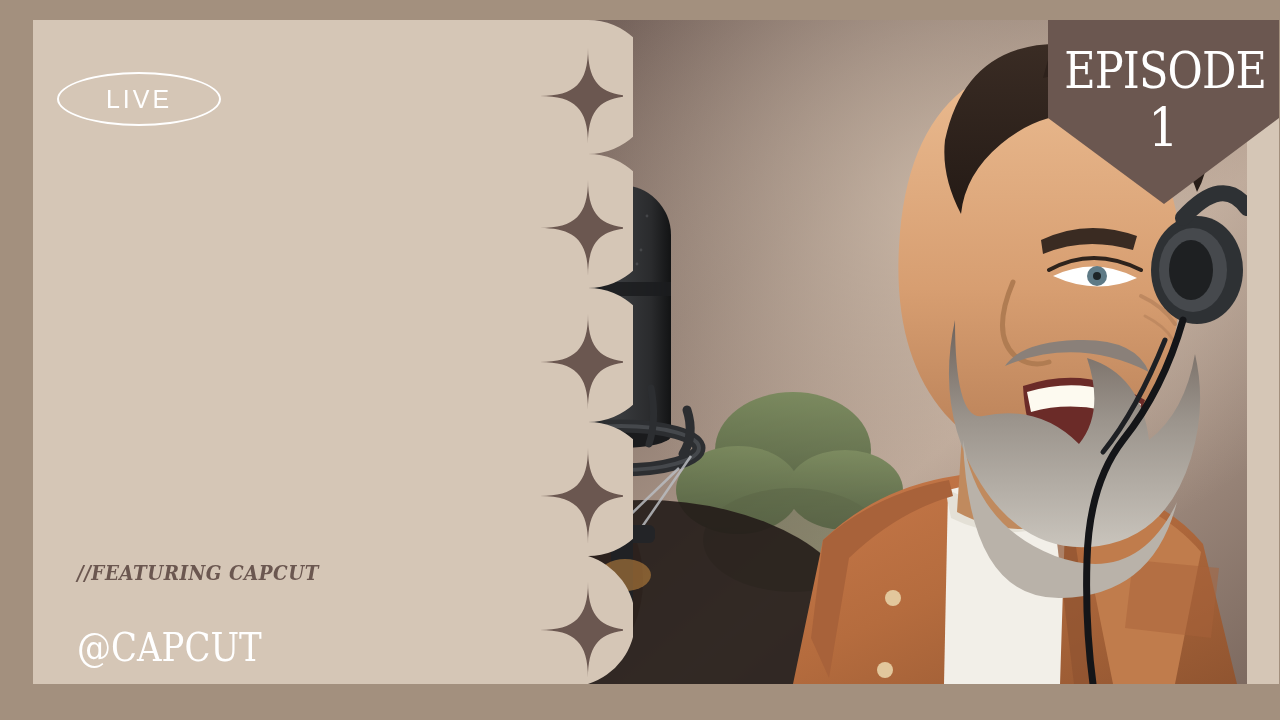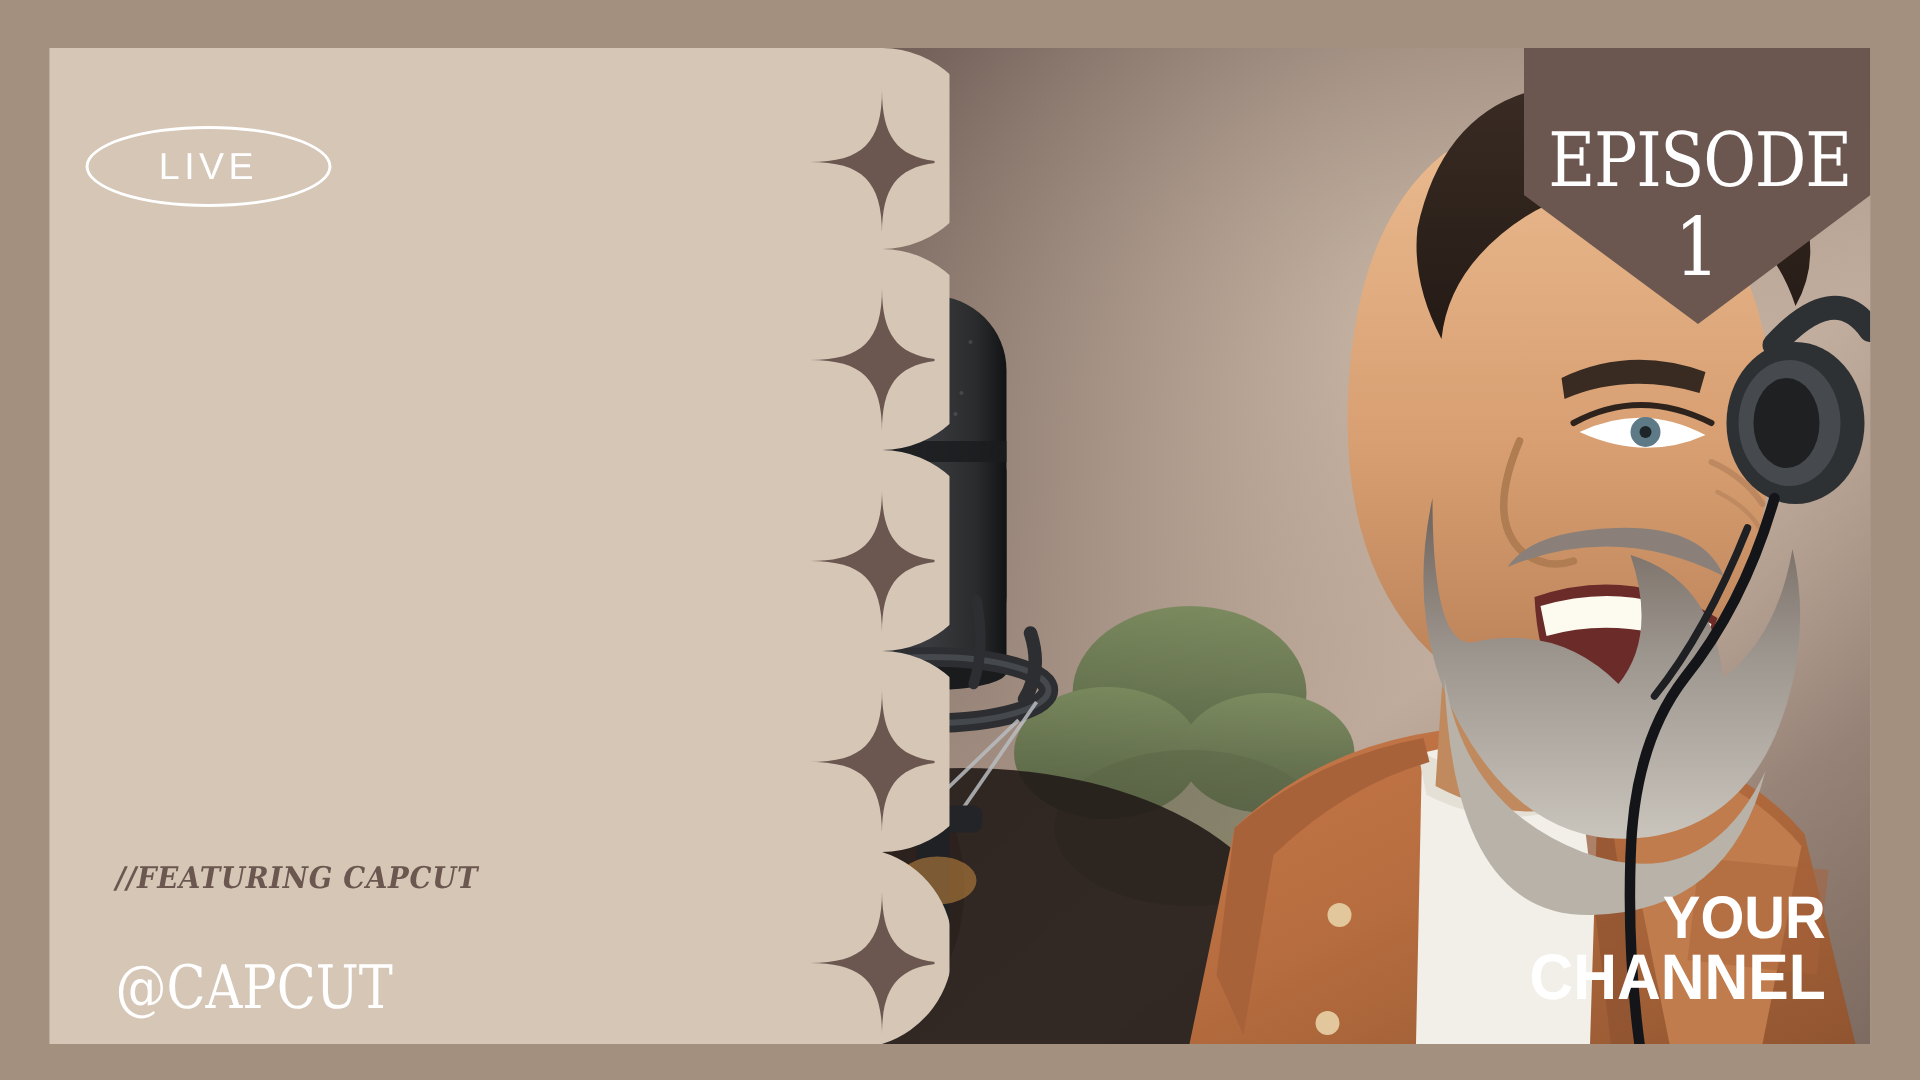--- a/index.html
+++ b/index.html
@@ -19,25 +19,26 @@
     width: 1280px;
     height: 720px;
     background: #A3907E;
     overflow: hidden;
   }
 
   
   .canvas {
     position: absolute;
     left: 33px;
-    top: 32px;
+    top: 20px;
     width: 1214px;
     height: 664px;
     overflow: hidden;
     background: #D5C6B6;
+    padding-left: 32px;
   }
 
   
   .photo {
     position: absolute;
     left: 460px;
     top: 0;
     width: 754px;
     height: 664px;
     overflow: hidden;
@@ -149,21 +150,20 @@
     height: 184px;
   }
   .badge-shape { display:block; width:100%; height:100%; }
   .badge-text {
     position: absolute;
     left: 0;
     top: 0;
     width: 231px;
     text-align: center;
     pointer-events: none;
-    margin-top: 24px;
   }
   .badge-word {
     color: #ffffff;
     font-family: "DejaVu Serif", "Liberation Serif", serif;
     font-weight: 400;
     font-size: 50px;
     line-height: 1;
     letter-spacing: -1px;
     margin-top: 26px;
     transform: scaleX(0.86);
@@ -406,19 +406,15 @@
     <div class="episode-badge">
       <svg class="badge-shape" viewBox="0 0 231 184" preserveAspectRatio="none" aria-hidden="true">
         <path fill="#6B5750" d="M0,0 L231,0 L231,98 L116,184 L0,98 Z"></path>
       </svg>
       <div class="badge-text">
         <span class="badge-word">EPISODE</span>
         <span class="badge-num">1</span>
       </div>
     </div>
 
-    <div class="channel">
-      <span class="channel-line">YOUR</span>
-      <span class="channel-line big">CHANNEL</span>
-    </div>
 
   </div>
 </div>
 
 </body></html>

